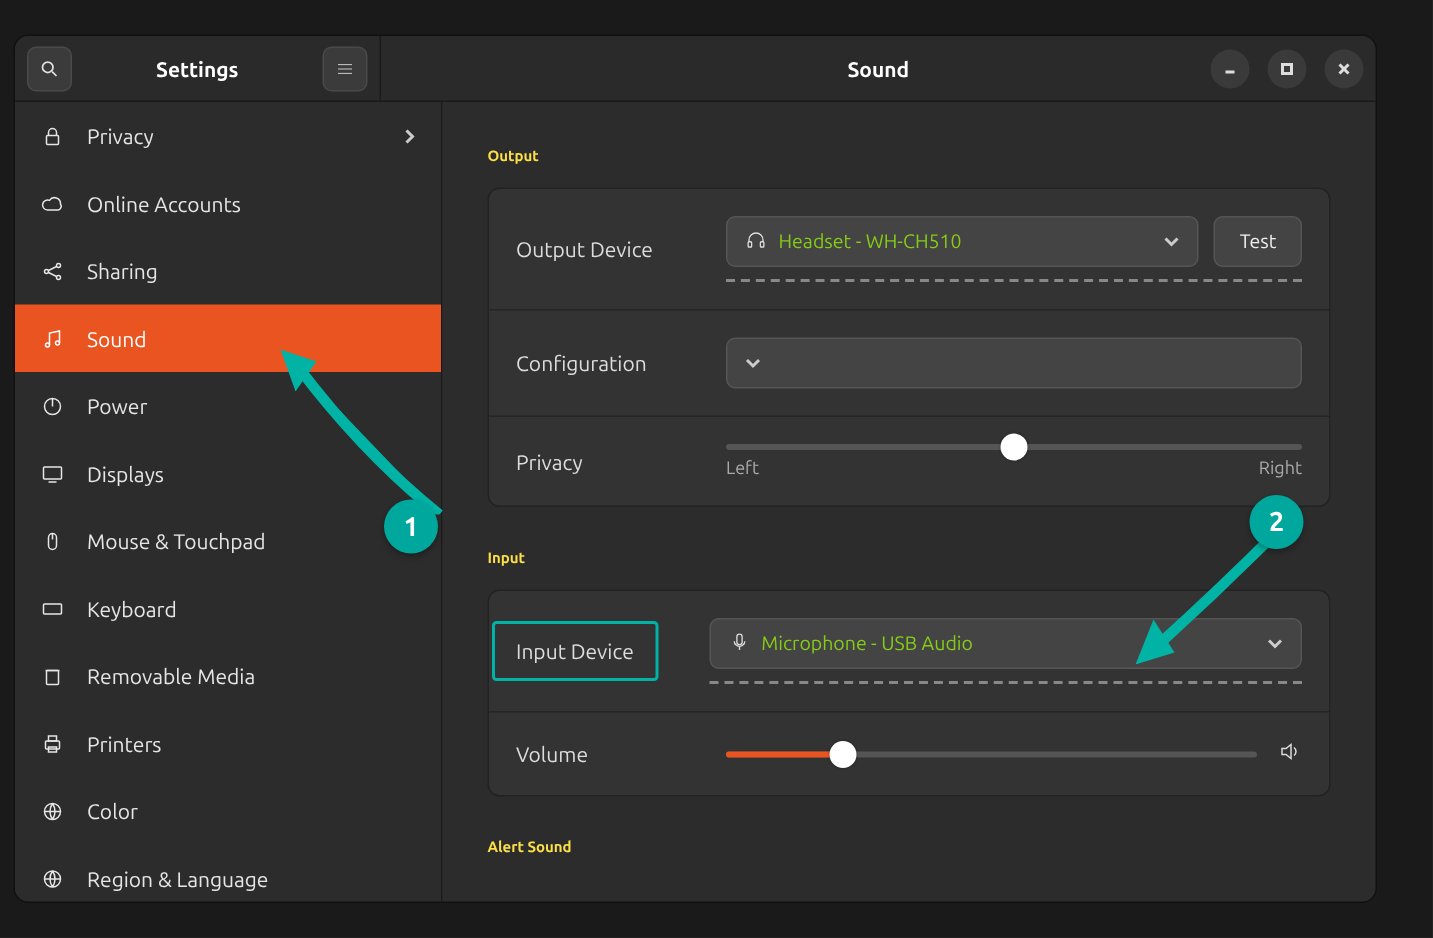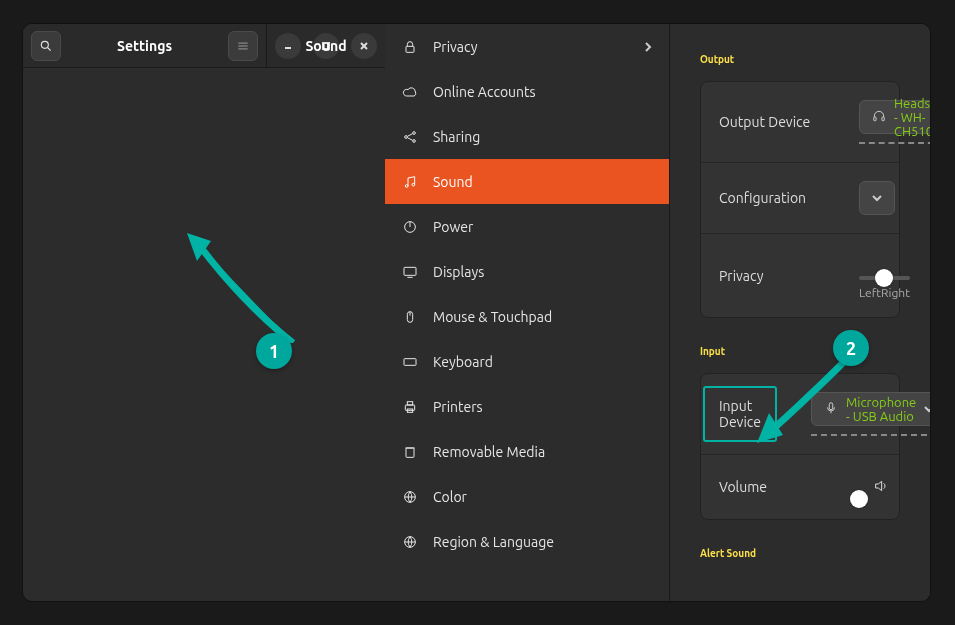--- a/index.html
+++ b/index.html
@@ -7,28 +7,28 @@
     font-family: "Ubuntu", "Helvetica Neue", Arial, sans-serif;
     background: #1a1a1a;
     width: 955px;
     height: 625px;
     overflow: hidden;
     font-size: 14px;
     color: #e0e0e0;
   }
   .window {
     position: absolute;
-    left: 22px;
+    left: 9px;
     top: 23px;
     width: 909px;
     height: 579px;
     background: #2c2c2c;
     border-radius: 10px;
     display: flex;
-    flex-direction: row;
+    flex-direction: column;
     overflow: hidden;
     border: 1px solid #111;
   }
   .titlebar {
     display: flex;
     height: 44px;
     background: #2a2a2a;
     border-bottom: 1px solid #1a1a1a;
   }
   .titlebar-left {
@@ -172,21 +172,21 @@
     height:34px; padding:0 16px; color:#eee; font-size:13px;
     cursor:pointer; display:flex;align-items:center;
   }
   .dashed {
     width:100%; margin-top:6px;
     border-top: 2px dashed #888;
     height:0;
   }
   .device-col { flex:1; display:flex; flex-direction:column; gap:2px; }
   .device-line { display:flex; gap:10px; align-items:center;}
-  .balance-wrap { flex:1;margin-top:24px; }
+  .balance-wrap { flex:1; }
   .slider-track {
     position: relative;
     width: 100%;
     height: 4px;
     background: #555;
     border-radius: 2px;
   }
   .slider-fill {
     position:absolute; left:0; top:0; height:100%;
     background: #e95420; border-radius:2px;
@@ -344,35 +344,35 @@
               <line x1="7" y1="11" x2="7" y2="11"></line>
               <line x1="11" y1="11" x2="11" y2="11"></line>
               <line x1="15" y1="11" x2="15" y2="11"></line>
             </svg>
           </span>
         <span>Keyboard</span>
       </div>
       <div class="side-item">
         <span class="side-icon">
             <svg viewBox="0 0 24 24">
+              <rect x="6" y="6" width="12" height="14" rx="1"></rect>
+              <line x1="5" y1="6" x2="19" y2="6"></line>
+            </svg>
+          </span>
+        <span>Removable Media</span>
+      </div>
+      <div class="side-item">
+        <span class="side-icon">
+            <svg viewBox="0 0 24 24">
               <rect x="5" y="9" width="14" height="8" rx="1"></rect>
               <rect x="8" y="4" width="8" height="5"></rect>
               <rect x="8" y="15" width="8" height="5"></rect>
             </svg>
           </span>
         <span>Printers</span>
-      </div>
-      <div class="side-item">
-        <span class="side-icon">
-            <svg viewBox="0 0 24 24">
-              <rect x="6" y="6" width="12" height="14" rx="1"></rect>
-              <line x1="5" y1="6" x2="19" y2="6"></line>
-            </svg>
-          </span>
-        <span>Removable Media</span>
       </div>
       <div class="side-item">
         <span class="side-icon">
             <svg viewBox="0 0 24 24">
               <circle cx="12" cy="12" r="8"></circle>
               <path d="M4 12h16M12 4a14 14 0 0 1 0 16M12 4a14 14 0 0 0 0 16"></path>
             </svg>
           </span>
         <span>Color</span>
       </div>

